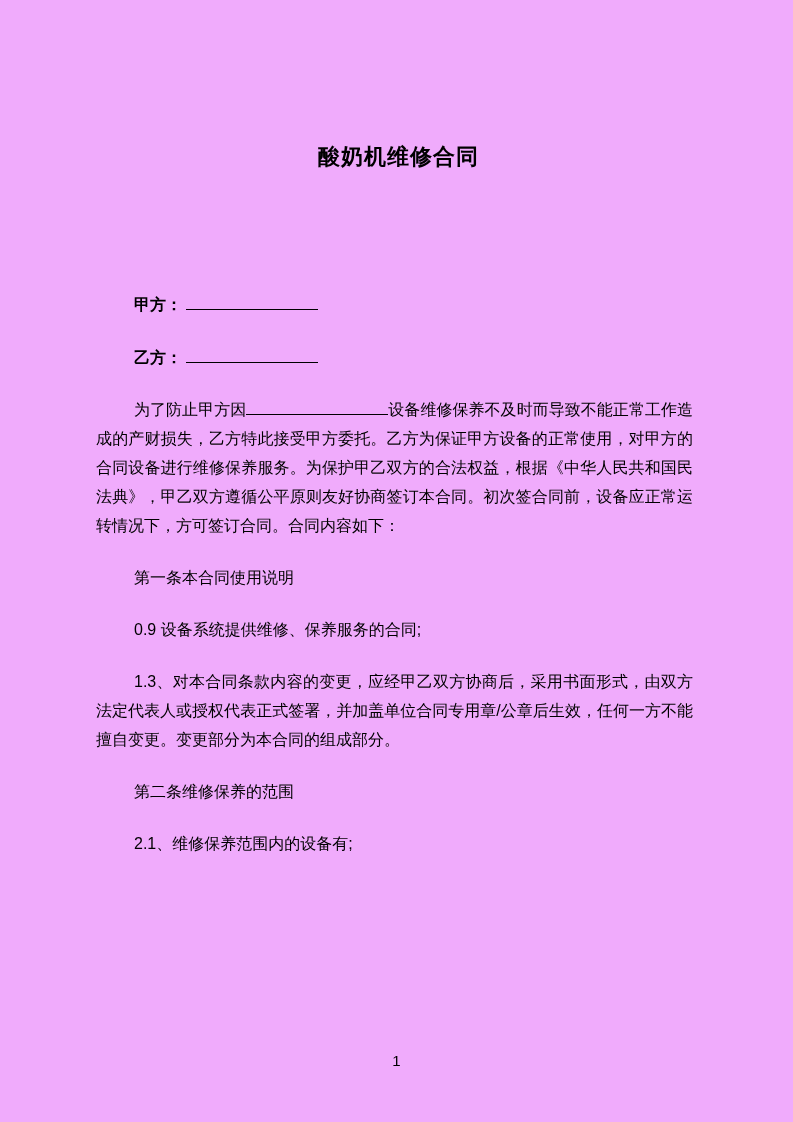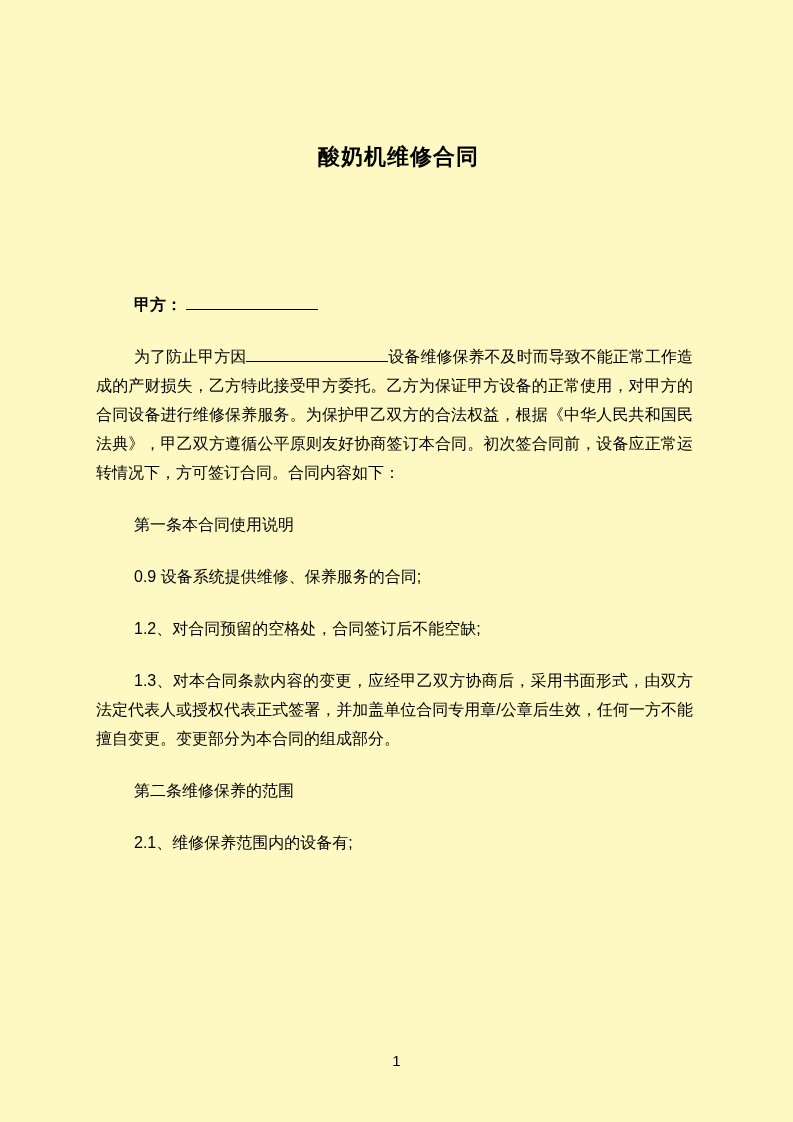--- a/index.html
+++ b/index.html
@@ -4,21 +4,21 @@
 <style>
   html, body {
     margin: 0;
     padding: 0;
     background: #ffffff;
   }
   .page {
     position: relative;
     width: 793px;
     height: 1122px;
-    background: #fef9c3;
+    background: #f0abfc;
     color: #000000;
     font-family: "Liberation Sans", "DejaVu Sans", sans-serif;
     overflow: hidden;
   }
   .content {
     position: absolute;
     left: 96px;
     right: 92px;
     top: 0;
   }
@@ -75,30 +75,32 @@
 
 <div class="page">
   <div class="content">
 
     <h1 class="doc-title">酸奶机维修合同</h1>
 
     <div class="para party-line first">
       <span>甲方：</span><span class="blank party"></span>
     </div>
 
+    <div class="para party-line">
+      <span>乙方：</span><span class="blank party"></span>
+    </div>
 
     <div class="para">
       <span>为了防止甲方因</span><span class="blank inline"></span><span>设备维修保养不及时而导致不能正常工作造成的产财损失，乙方特此接受甲方委托。乙方为保证甲方设备的正常使用，对甲方的合同设备进行维修保养服务。为保护甲乙双方的合法权益，根据《中华人民共和国民法典》，甲乙双方遵循公平原则友好协商签订本合同。初次签合同前，设备应正常运转情况下，方可签订合同。合同内容如下：</span>
     </div>
 
     <div class="para">第一条本合同使用说明</div>
 
     <div class="para">0.9 设备系统提供维修、保养服务的合同;</div>
 
-    <div class="para">1.2、对合同预留的空格处，合同签订后不能空缺;</div>
 
     <div class="para">1.3、对本合同条款内容的变更，应经甲乙双方协商后，采用书面形式，由双方法定代表人或授权代表正式签署，并加盖单位合同专用章/公章后生效，任何一方不能擅自变更。变更部分为本合同的组成部分。</div>
 
     <div class="para">第二条维修保养的范围</div>
 
 
     <div class="para">2.1、维修保养范围内的设备有;</div>
 
   </div>
 

